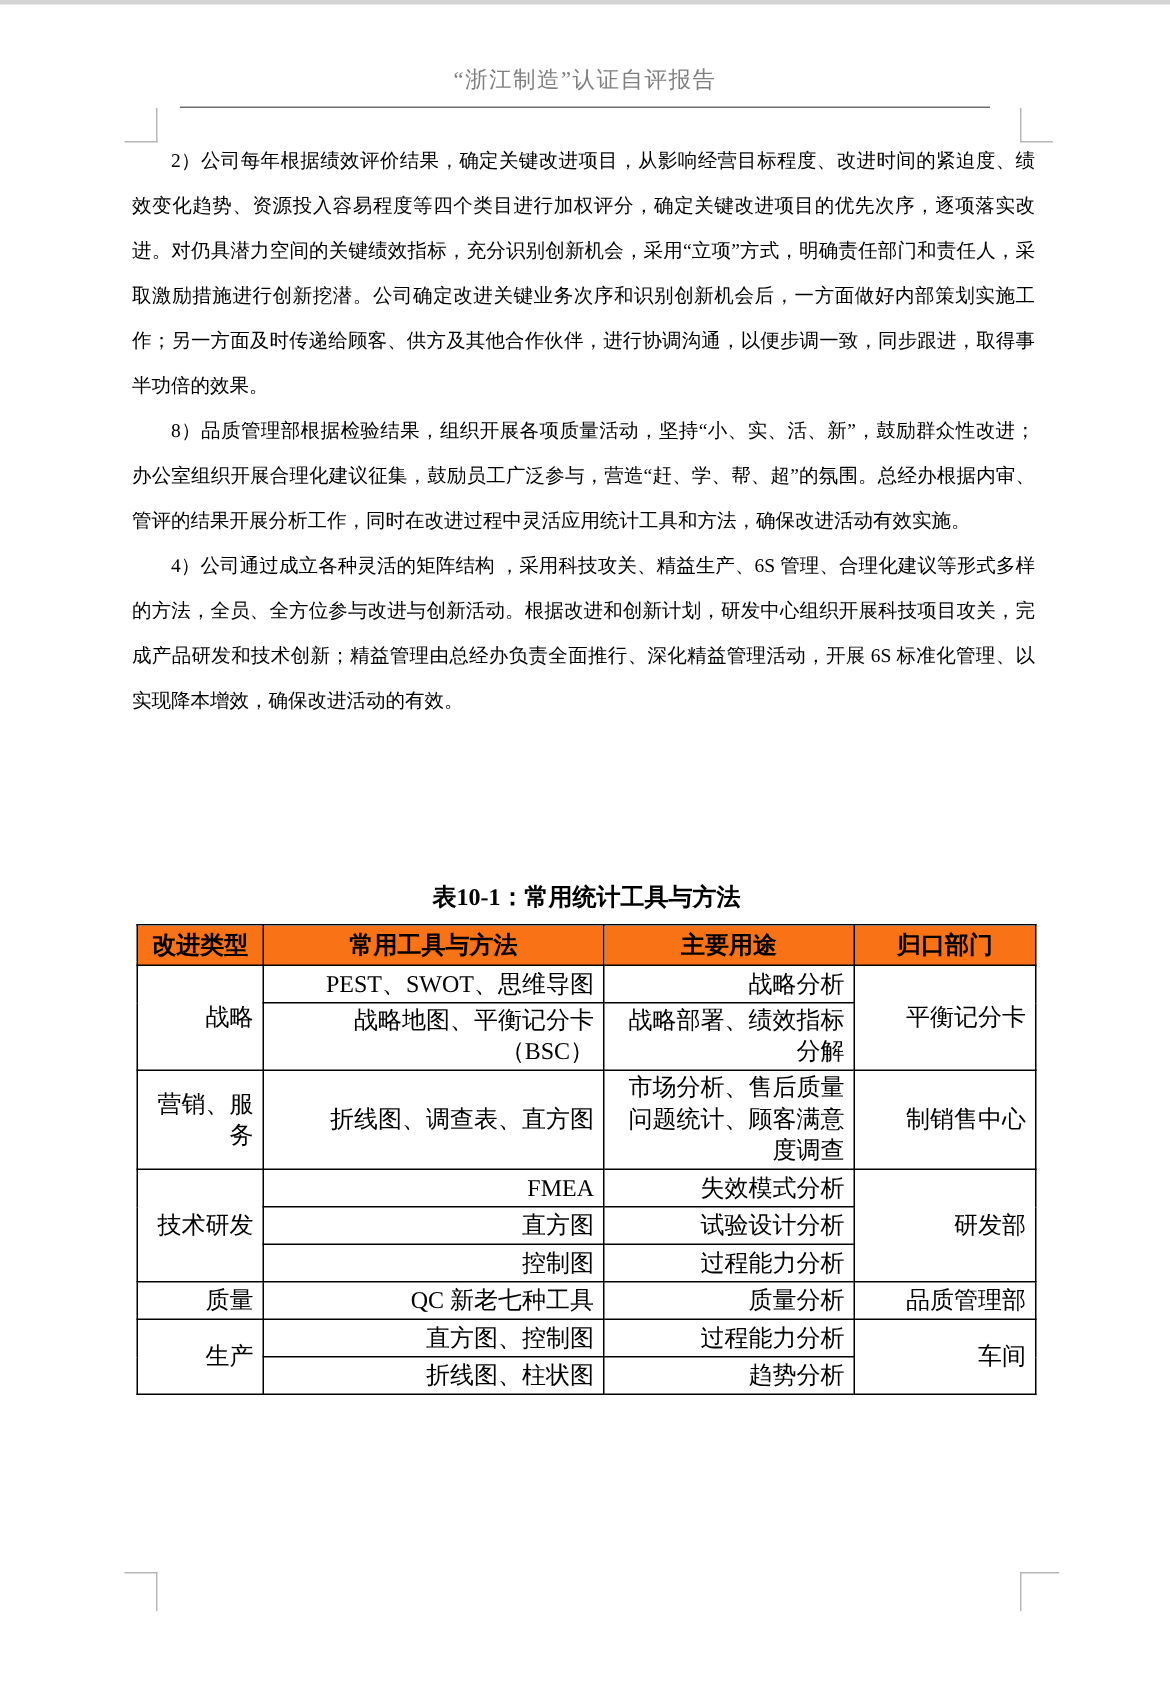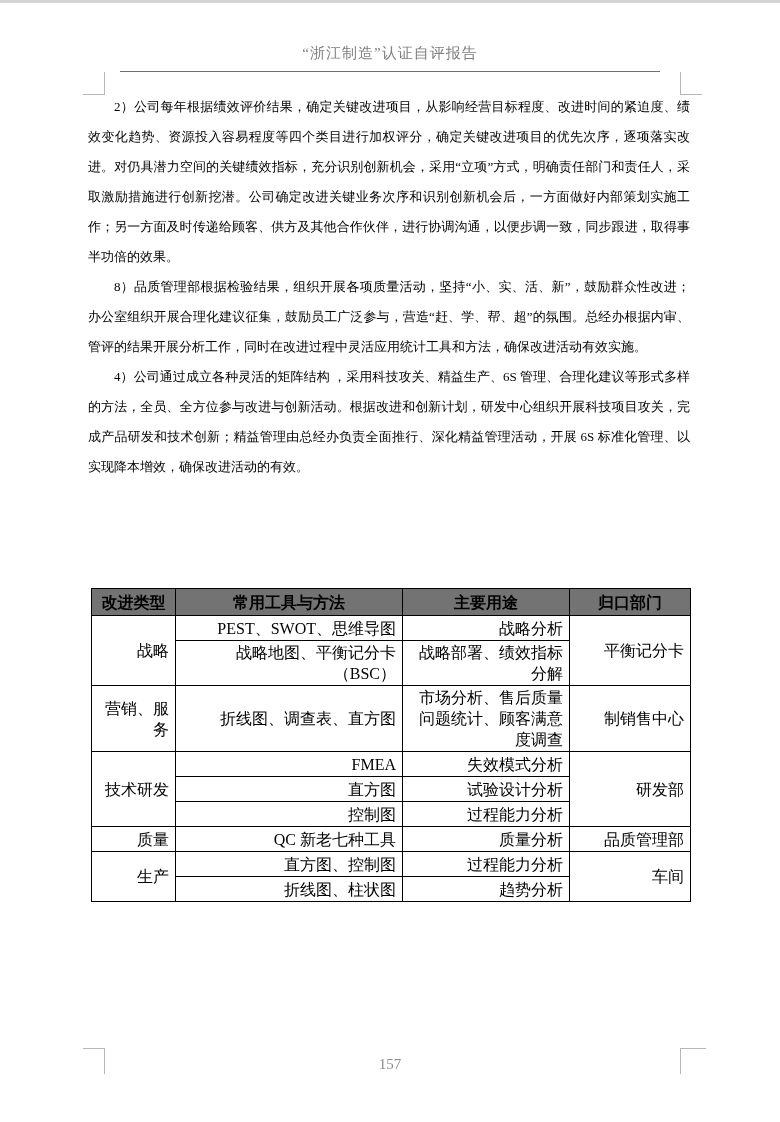--- a/index.html
+++ b/index.html
@@ -63,21 +63,21 @@
   table.stat col.c3{width:167px;}
   table.stat col.c4{width:121px;}
   table.stat th, table.stat td{
     border:1px solid #000;
     padding:1px 6px;
     line-height:21px;
     vertical-align:middle;
     overflow:hidden;
   }
   table.stat th{
-    background:#737373;
+    background:#f97316;
     color:#000;
     font-weight:bold;
     text-align:center;
     height:24px;
     margin-left:32px;
   }
   table.stat td{
     text-align:right;
     height:22px;
   }
@@ -102,20 +102,21 @@
   <div class="corner corner-bl"></div>
   <div class="corner corner-br"></div>
 
   <div class="body-text">
     <p>2）公司每年根据绩效评价结果，确定关键改进项目，从影响经营目标程度、改进时间的紧迫度、绩效变化趋势、资源投入容易程度等四个类目进行加权评分，确定关键改进项目的优先次序，逐项落实改进。对仍具潜力空间的关键绩效指标，充分识别创新机会，采用“立项”方式，明确责任部门和责任人，采取激励措施进行创新挖潜。公司确定改进关键业务次序和识别创新机会后，一方面做好内部策划实施工作；另一方面及时传递给顾客、供方及其他合作伙伴，进行协调沟通，以便步调一致，同步跟进，取得事半功倍的效果。</p>
     <p>8）品质管理部根据检验结果，组织开展各项质量活动，坚持“小、实、活、新”，鼓励群众性改进；办公室组织开展合理化建议征集，鼓励员工广泛参与，营造“赶、学、帮、超”的氛围。总经办根据内审、管评的结果开展分析工作，同时在改进过程中灵活应用统计工具和方法，确保改进活动有效实施。</p>
     <p>4）公司通过成立各种灵活的矩阵结构 ，采用科技攻关、精益生产、6S 管理、合理化建议等形式多样的方法，全员、全方位参与改进与创新活动。根据改进和创新计划，研发中心组织开展科技项目攻关，完成产品研发和技术创新；精益管理由总经办负责全面推行、深化精益管理活动，开展 6S 标准化管理、以实现降本增效，确保改进活动的有效。</p>
   </div>
 
   <div class="table-section">
+    <p class="table-title">表10-1：常用统计工具与方法</p>
 
     <table class="stat">
       <colgroup>
         <col class="c1">
           <col class="c2">
           <col class="c3">
           <col class="c4">
       </colgroup>
       <thead>
         <tr>
@@ -174,15 +175,14 @@
           <td rowspan="2">车间</td>
         </tr>
         <tr>
           <td>折线图、柱状图</td>
           <td>趋势分析</td>
         </tr>
       </tbody>
     </table>
   </div>
 
-  <div class="page-number">157</div>
 
 </div>
 
 </body></html>

